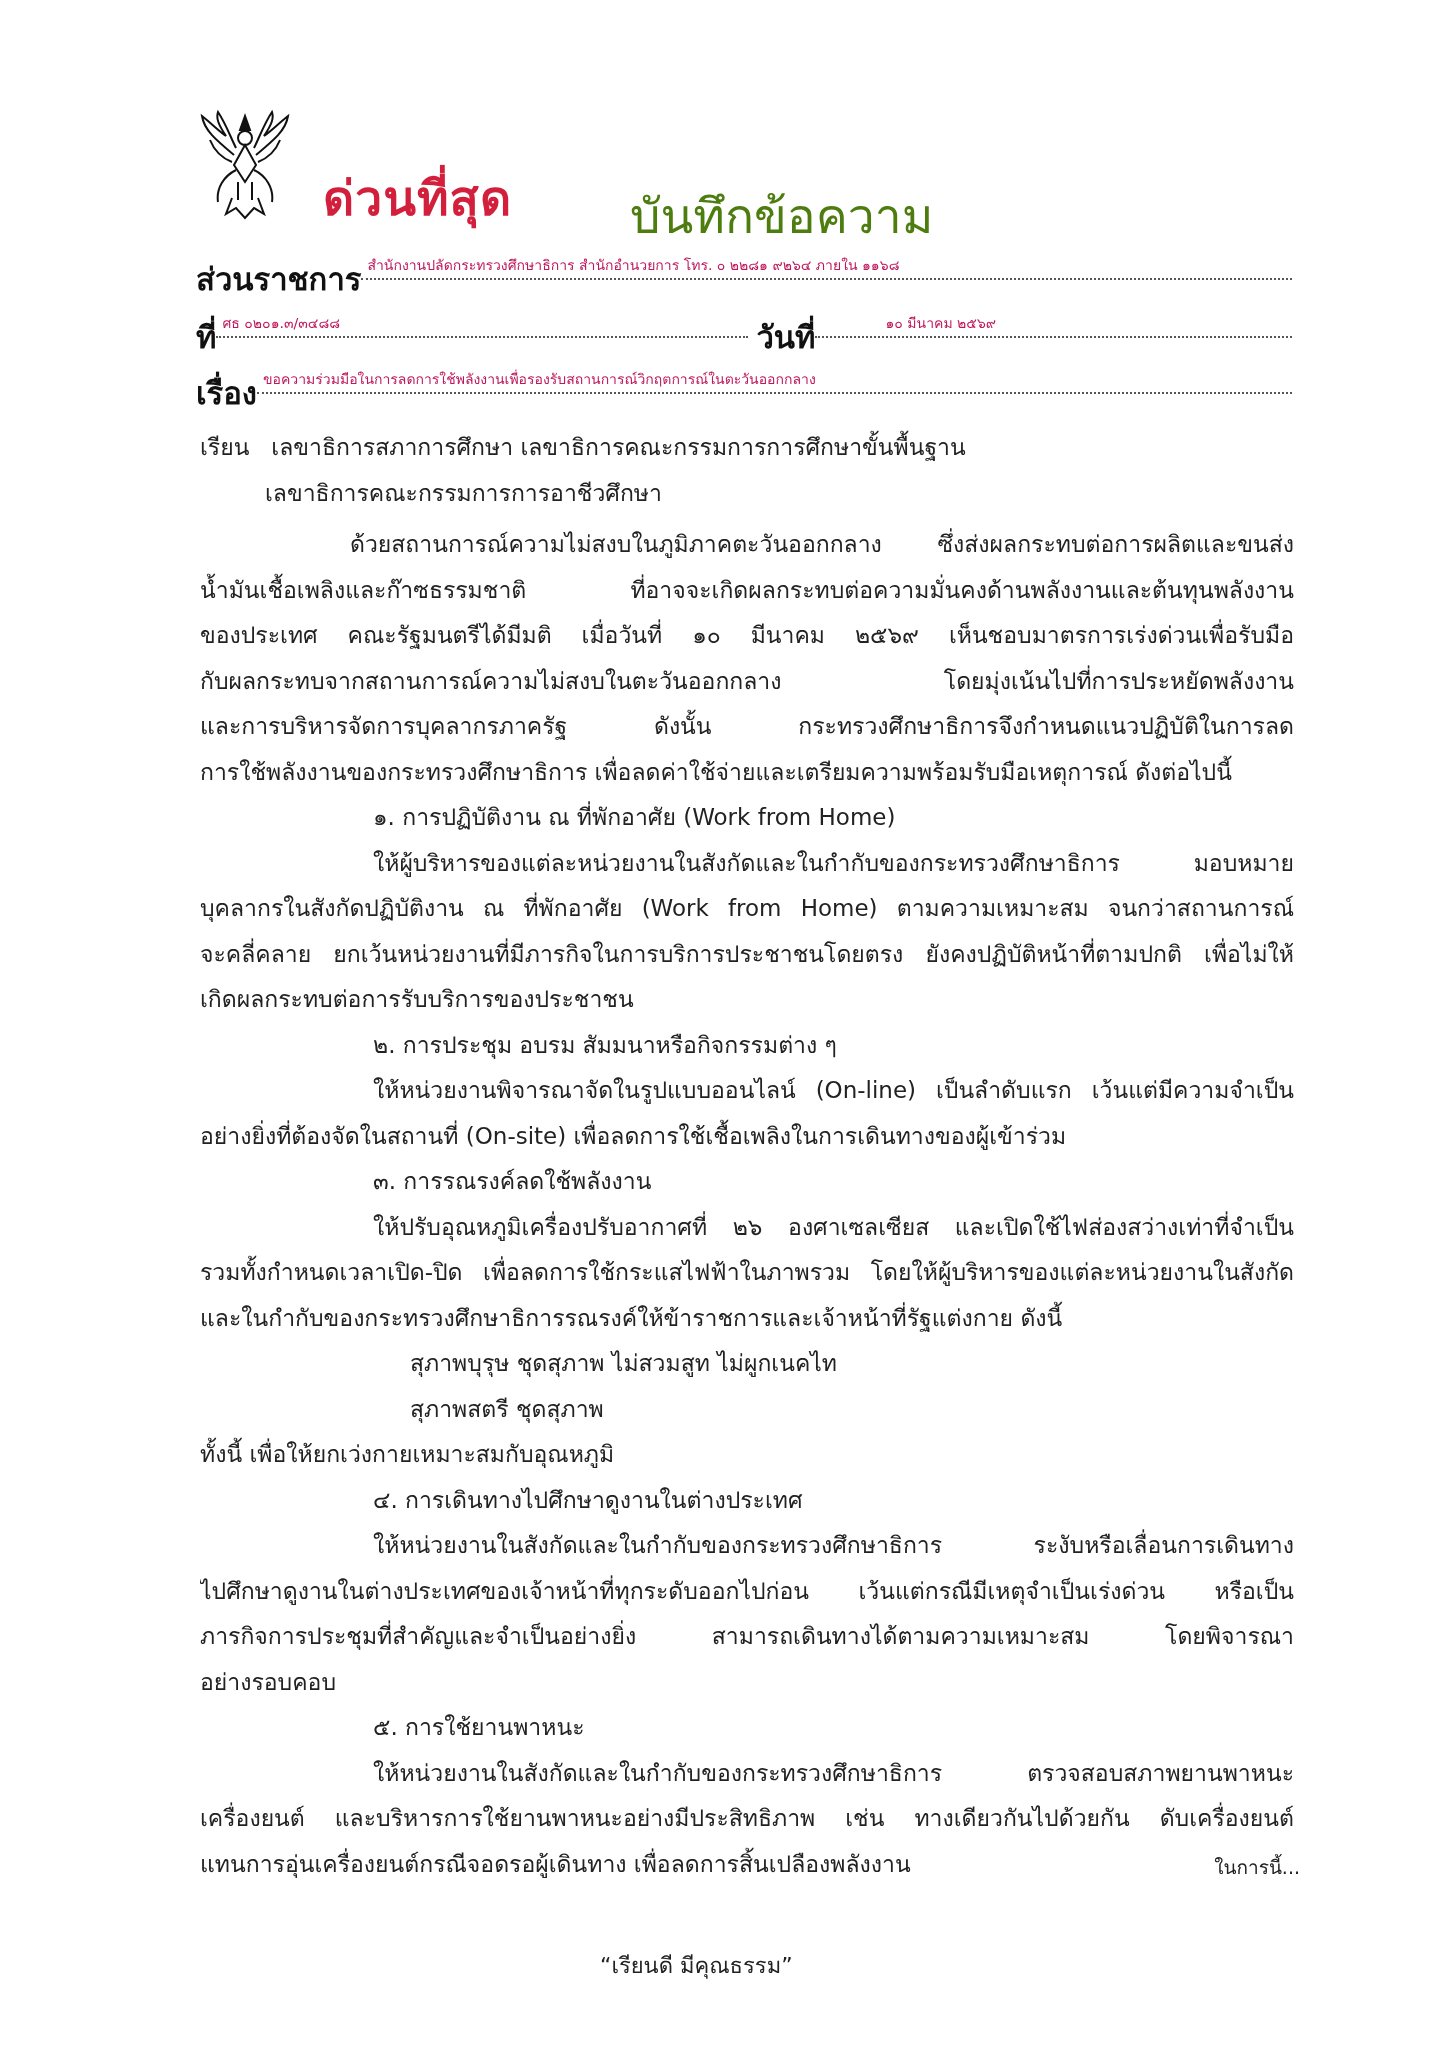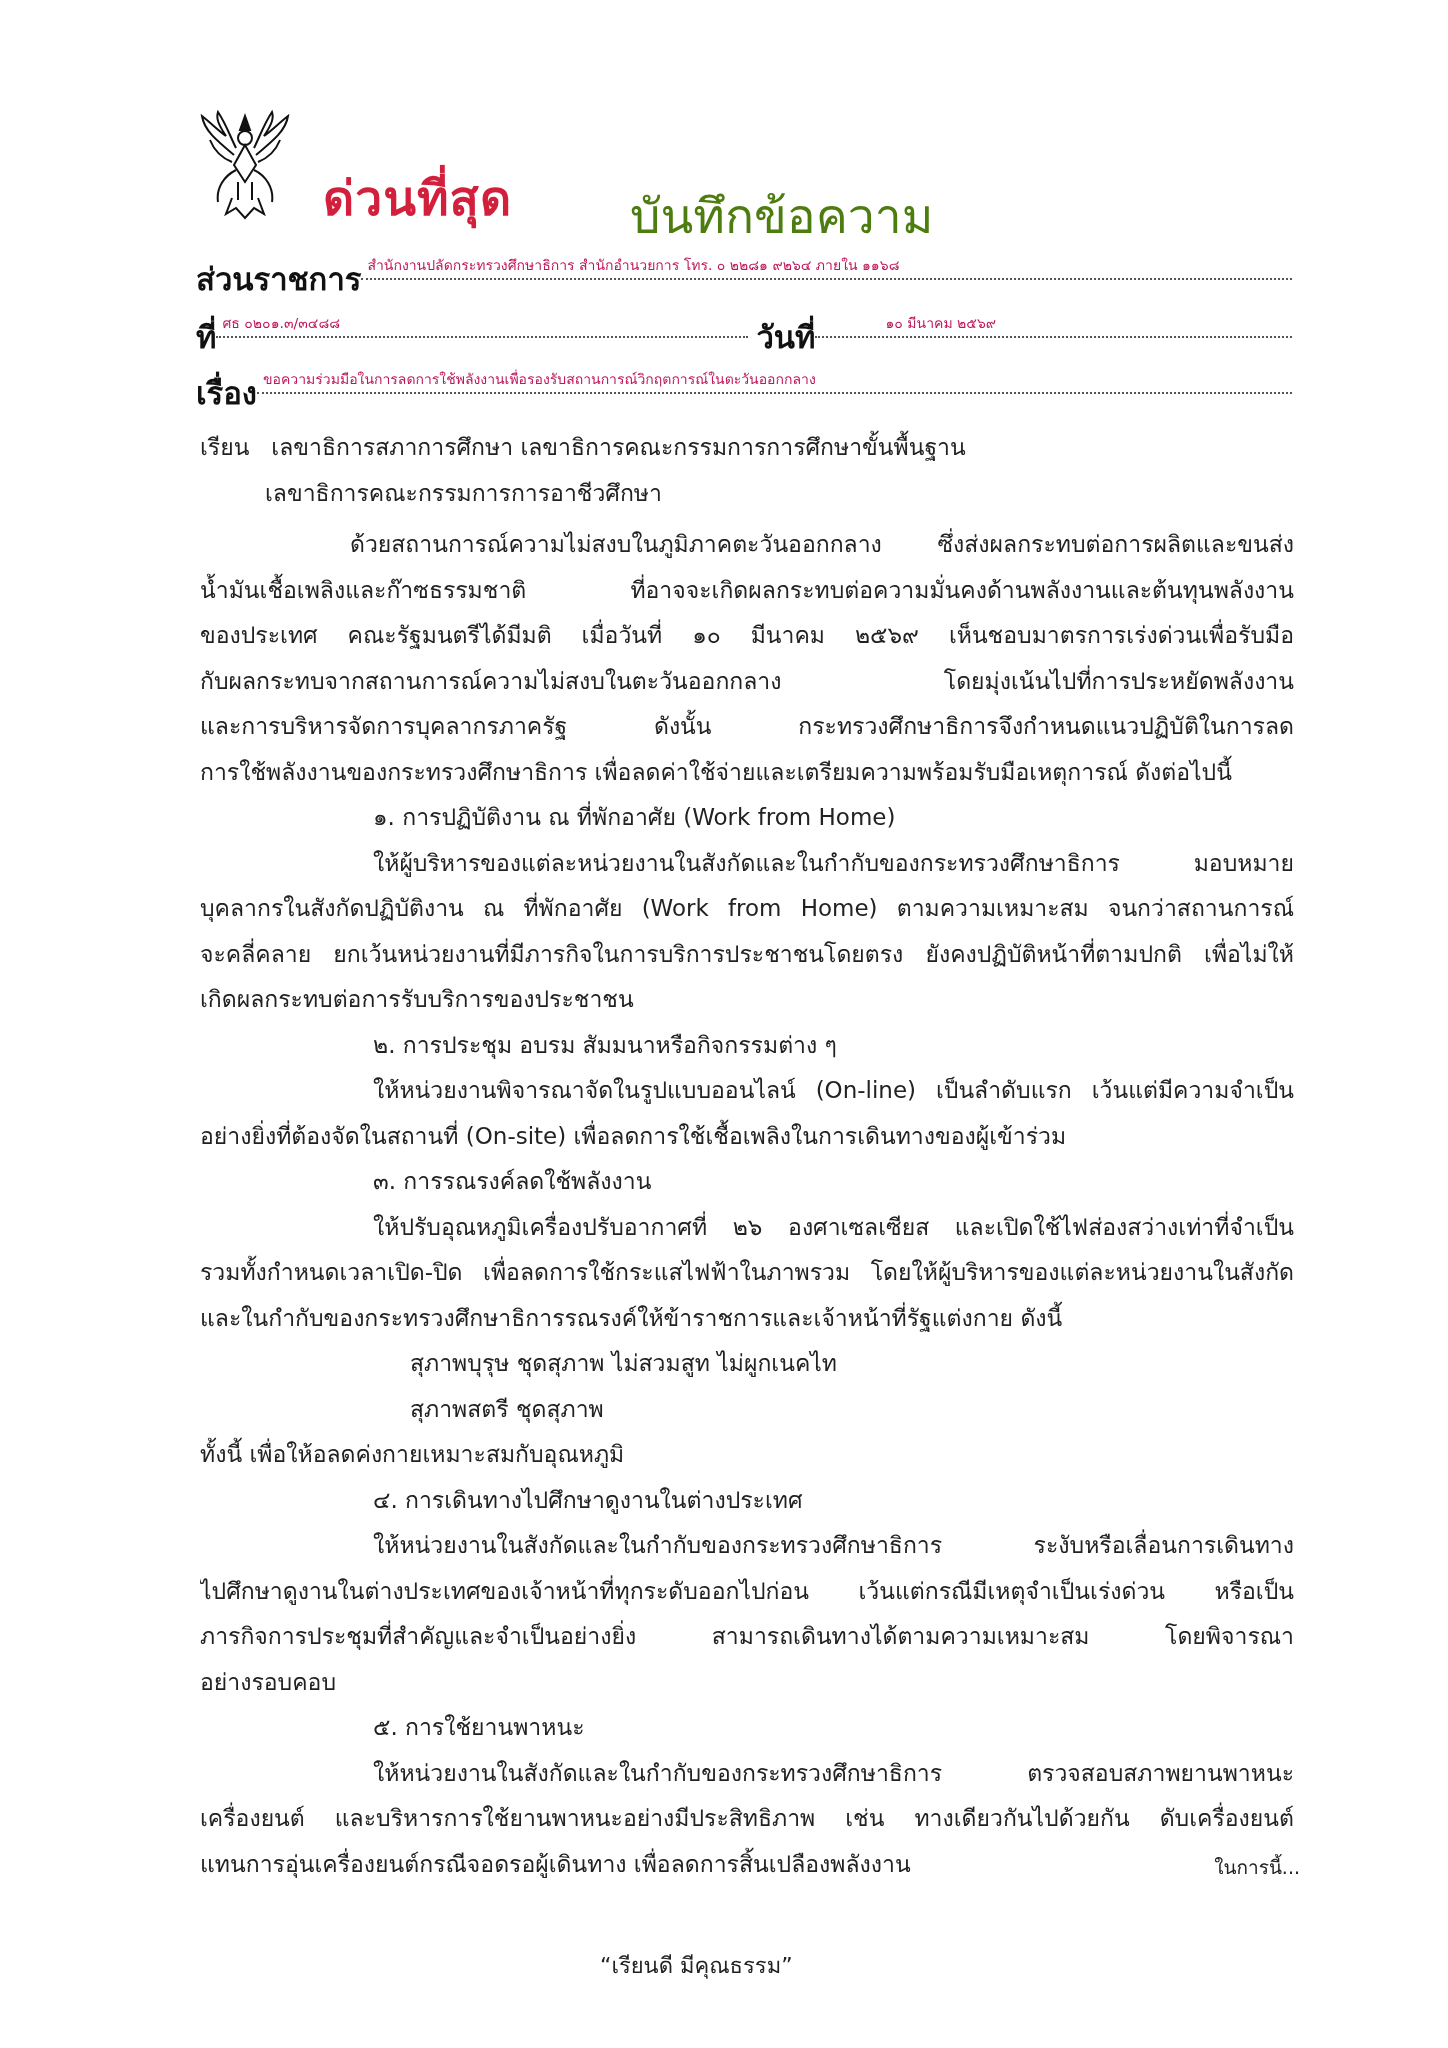--- a/index.html
+++ b/index.html
@@ -119,21 +119,21 @@
     <div class="line ind-item">๒. การประชุม อบรม สัมมนาหรือกิจกรรมต่าง ๆ</div>
     <div class="line ind2 just">ให้หน่วยงานพิจารณาจัดในรูปแบบออนไลน์ (On-line) เป็นลำดับแรก เว้นแต่มีความจำเป็น</div>
     <div class="line">อย่างยิ่งที่ต้องจัดในสถานที่ (On-site) เพื่อลดการใช้เชื้อเพลิงในการเดินทางของผู้เข้าร่วม</div>
 
     <div class="line ind-item">๓. การรณรงค์ลดใช้พลังงาน</div>
     <div class="line ind2 just">ให้ปรับอุณหภูมิเครื่องปรับอากาศที่ ๒๖ องศาเซลเซียส และเปิดใช้ไฟส่องสว่างเท่าที่จำเป็น</div>
     <div class="line just">รวมทั้งกำหนดเวลาเปิด-ปิด เพื่อลดการใช้กระแสไฟฟ้าในภาพรวม โดยให้ผู้บริหารของแต่ละหน่วยงานในสังกัด</div>
     <div class="line">และในกำกับของกระทรวงศึกษาธิการรณรงค์ให้ข้าราชการและเจ้าหน้าที่รัฐแต่งกาย  ดังนี้</div>
     <div class="line ind-dress">สุภาพบุรุษ  ชุดสุภาพ ไม่สวมสูท ไม่ผูกเนคไท</div>
     <div class="line ind-dress">สุภาพสตรี  ชุดสุภาพ</div>
-    <div class="line">ทั้งนี้ เพื่อให้อลดค่งกายเหมาะสมกับอุณหภูมิ</div>
+    <div class="line">ทั้งนี้ เพื่อให้ยกเว่งกายเหมาะสมกับอุณหภูมิ</div>
 
     <div class="line ind-item">๔. การเดินทางไปศึกษาดูงานในต่างประเทศ</div>
     <div class="line ind2 just">ให้หน่วยงานในสังกัดและในกำกับของกระทรวงศึกษาธิการ ระงับหรือเลื่อนการเดินทาง</div>
     <div class="line just">ไปศึกษาดูงานในต่างประเทศของเจ้าหน้าที่ทุกระดับออกไปก่อน เว้นแต่กรณีมีเหตุจำเป็นเร่งด่วน หรือเป็น</div>
     <div class="line just">ภารกิจการประชุมที่สำคัญและจำเป็นอย่างยิ่ง สามารถเดินทางได้ตามความเหมาะสม โดยพิจารณา</div>
     <div class="line">อย่างรอบคอบ</div>
 
     <div class="line ind-item">๕. การใช้ยานพาหนะ</div>
     <div class="line ind2 just">ให้หน่วยงานในสังกัดและในกำกับของกระทรวงศึกษาธิการ ตรวจสอบสภาพยานพาหนะ</div>
     <div class="line just">เครื่องยนต์ และบริหารการใช้ยานพาหนะอย่างมีประสิทธิภาพ เช่น ทางเดียวกันไปด้วยกัน ดับเครื่องยนต์</div>

